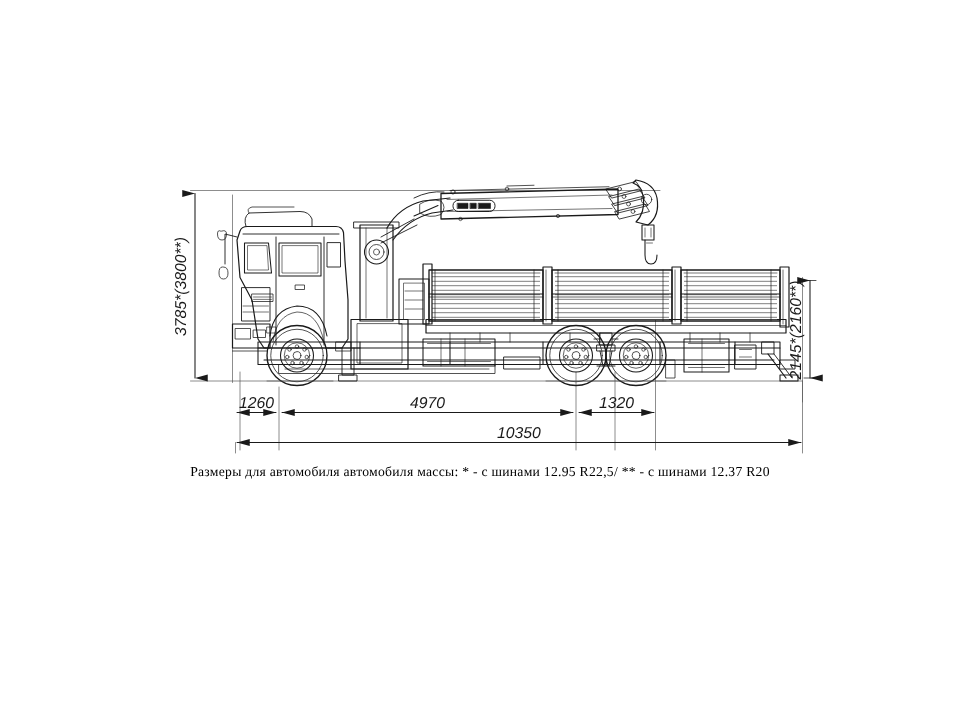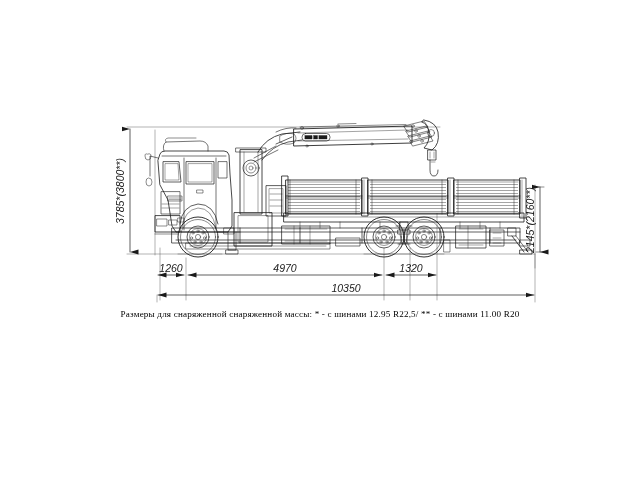--- a/index.html
+++ b/index.html
@@ -400,16 +400,16 @@
       <text x="124" y="191" font-size="10.5" text-anchor="middle" transform="rotate(-90 124 191)">3785*(3800**)</text>
       <text x="534" y="220" font-size="10.5" text-anchor="middle" transform="rotate(-90 534 220)">2145*(2160**)</text>
       <text x="171" y="272" font-size="10.5" text-anchor="middle">1260</text>
       <text x="285" y="272" font-size="10.5" text-anchor="middle">4970</text>
       <text x="411" y="272" font-size="10.5" text-anchor="middle">1320</text>
       <text x="346" y="292" font-size="10.5" text-anchor="middle">10350</text>
     </g>
   </svg>
 
   <div class="caption-layer">
-    <span>Размеры для снаряженной снаряженной массы: </span><sup>*</sup><span> - с шинами 12.95 R22,5/ </span><sup>**</sup><span> - с шинами 11.00 R20</span>
+    <span>Размеры для автомобиля автомобиля массы: </span><sup>*</sup><span> - с шинами 12.95 R22,5/ </span><sup>**</sup><span> - с шинами 12.37 R20</span>
   </div>
 
 </div>
 
 </body></html>

